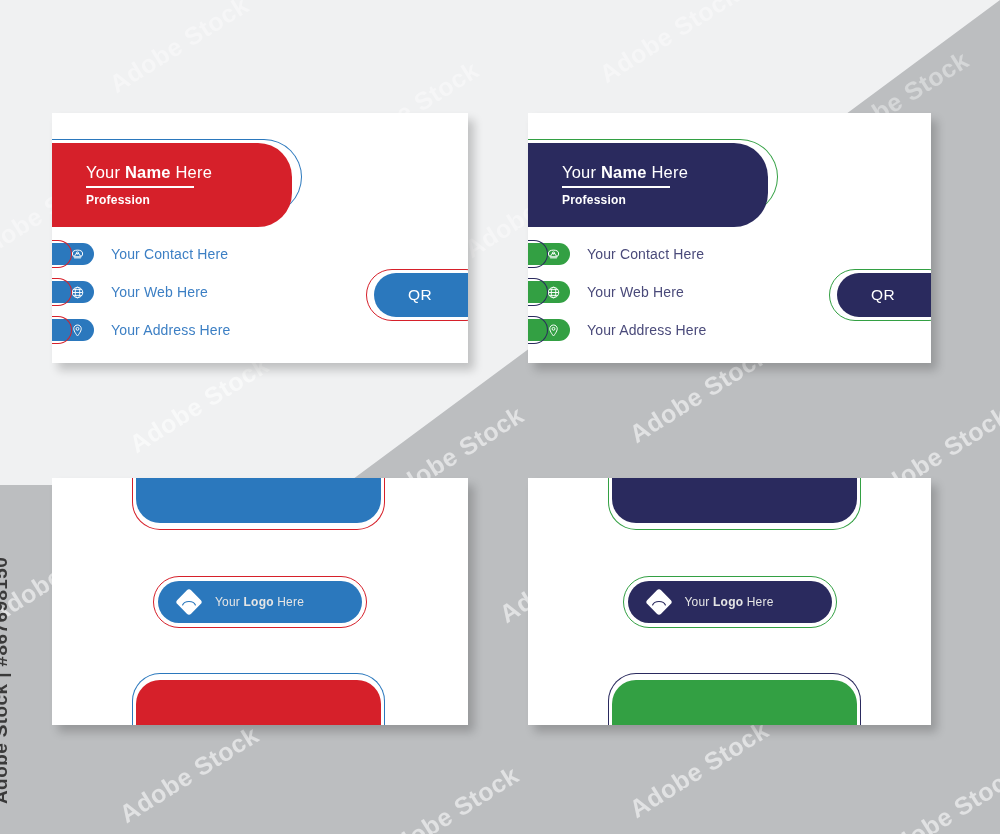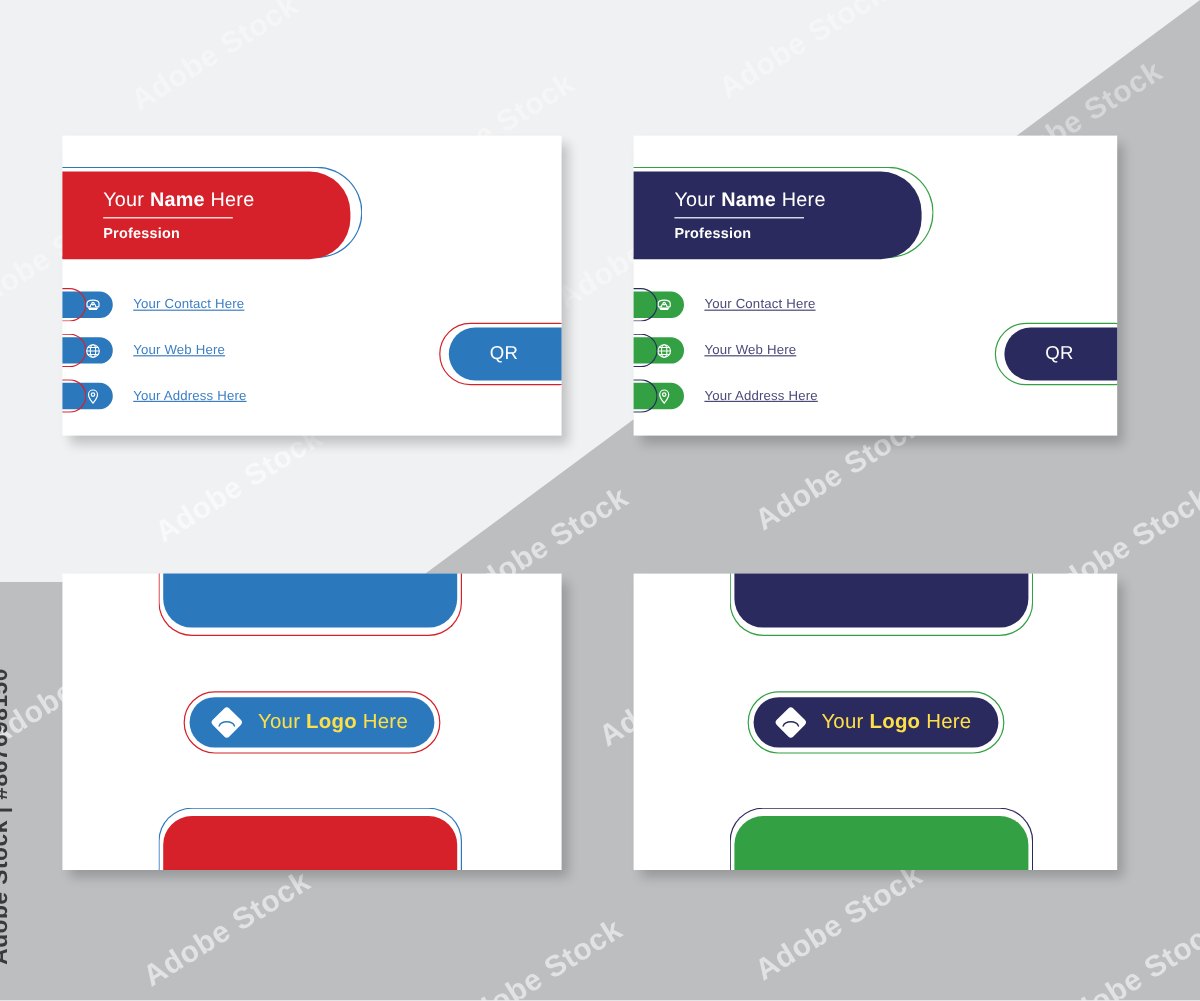--- a/index.html
+++ b/index.html
@@ -72,21 +72,21 @@
   #card-front-navy  { left: 528px; top: 113px; width: 403px; height: 250px; }
   #card-back-red    { left: 52px;  top: 478px; width: 416px; height: 247px; }
   #card-back-navy   { left: 528px; top: 478px; width: 403px; height: 247px; }
 
   
   .name-banner {
     position: absolute;
     left: -32px;
     top: 30px;
     width: 272px;
-    height: 73px;
+    height: 84px;
     border-radius: 0 34px 34px 0;
     box-sizing: border-box;
     display: flex;
     flex-direction: column;
     justify-content: center;
     padding-left: 66px;
   }
   .name-outline {
     position: absolute;
     left: -32px;
@@ -155,24 +155,23 @@
     border-radius: 0 15px 15px 0;
     box-sizing: border-box;
     border: 1.4px solid #d6202a;
     border-left: none;
     pointer-events: none;
   }
   #card-front-navy .pill-outline { border-color: #2a2a5e; }
   .pill svg { display: block; }
   .contact-label {
     margin-left: 17px;
-    font-size: 11px;
+    font-size: 14px;
     letter-spacing: .15px;
     white-space: nowrap;
-    text-decoration: underline;
   }
 
   
   .qr-badge {
     position: absolute;
     right: -24px;
     bottom: 46px;
     width: 118px;
     height: 44px;
     border-radius: 22px;
@@ -266,22 +265,22 @@
     height: 52px;
     border-radius: 26px;
     box-sizing: border-box;
     border: 1.5px solid #d6202a;
     pointer-events: none;
   }
   #card-back-navy .logo-pill-outline { border-color: #33a043; }
   .logo-mark { width: 30px; height: 30px; flex: none; }
   .logo-text {
     margin-left: 11px;
-    font-size: 17px;
-    color: #fde047;
+    font-size: 12px;
+    color: #e5e5e5;
     letter-spacing: .2px;
     white-space: nowrap;
   }
   .logo-text b { font-weight: 700; }
 </style>
 </head>
 <body>
 
 <div id="stage">
 

